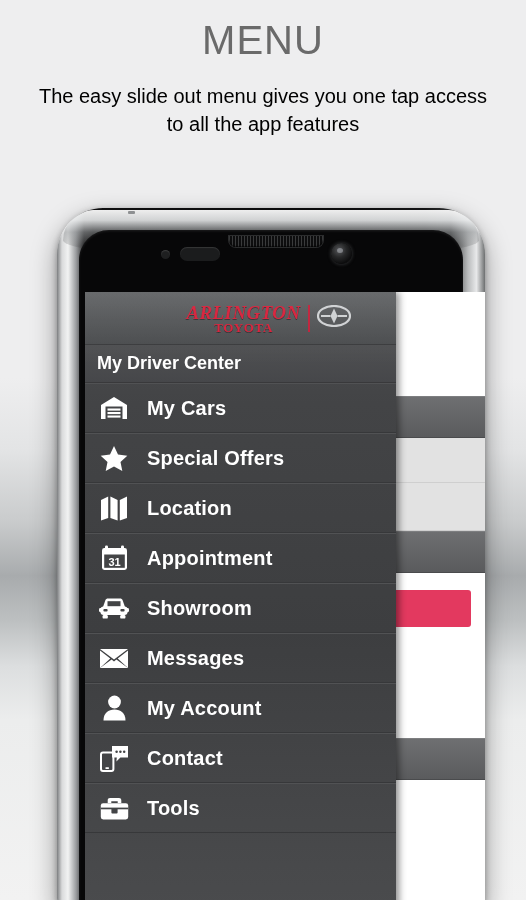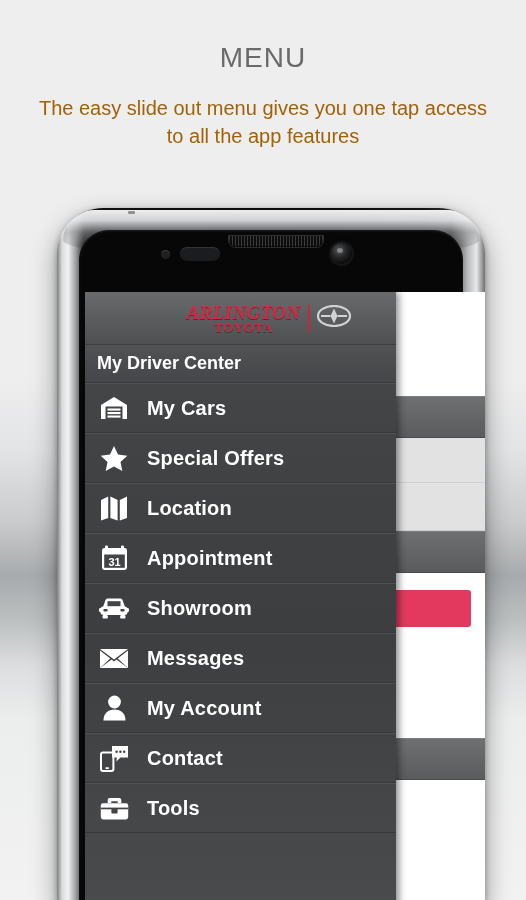--- a/index.html
+++ b/index.html
@@ -18,25 +18,25 @@
         #eeeeef 0%, #eeeeef 42%,
         #e3e4e5 50%, #c9cbcc 58%,
         #a8abad 64%, #bdc0c1 69%,
         #dcdedf 74%, #eceded 80%,
         #f2f2f2 100%);
   }
 
   
   .heading { position:absolute; top:0; left:0; right:0; text-align:center; }
   .title {
-    font-size:28px; font-weight:400; color:#6a6a6a;
-    letter-spacing:1px; margin-top:44px; line-height:1;
+    font-size:40px; font-weight:400; color:#6a6a6a;
+    letter-spacing:1px; margin-top:20px; line-height:1;
   }
   .subtitle {
-    font-size:20px; color:#a16207; line-height:1.42;
+    font-size:20px; color:#000000; line-height:1.42;
     margin-top:22px; padding:0 36px;
   }
 
   
   .phone {
     position:absolute; left:57px; top:208px; width:428px; height:700px;
     border-radius:46px 46px 10px 10px;
     background:
       linear-gradient(to right,
         #7c7e80 0px, #d9dadb 5px, #f2f3f3 11px, #9b9d9f 19px,

